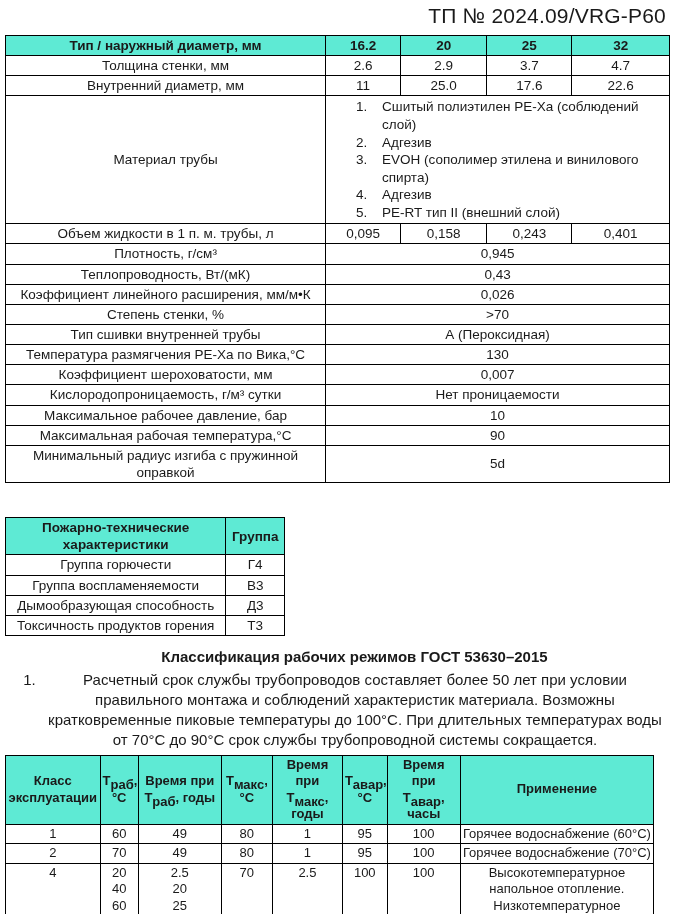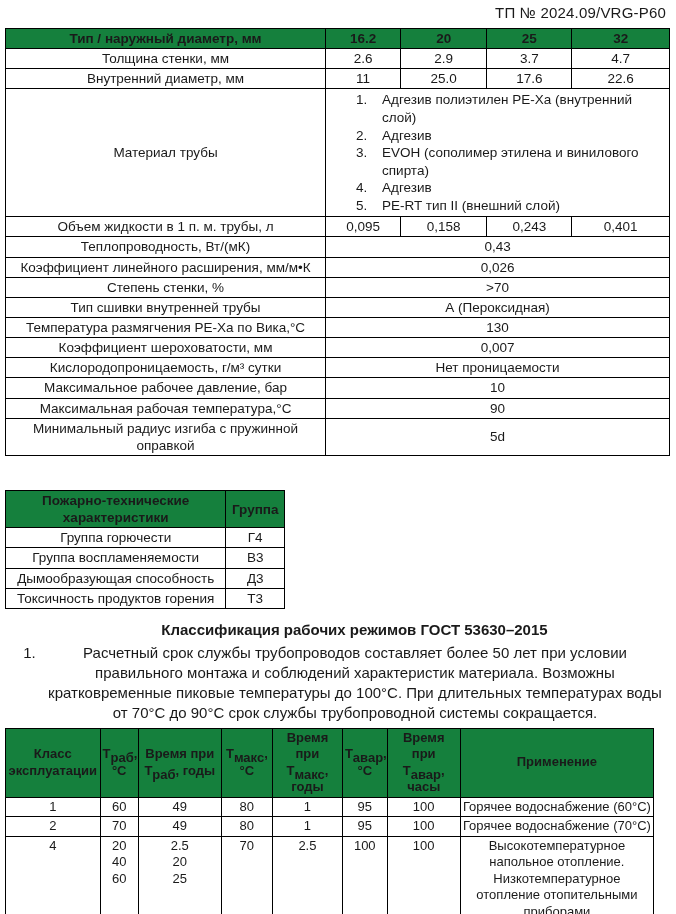--- a/index.html
+++ b/index.html
@@ -8,37 +8,37 @@
     width:676px; height:914px;
     font-family:"Liberation Sans", sans-serif;
     color:#1a1a1a;
     overflow:hidden;
     position:relative;
   }
   .page { width:676px; height:914px; padding:4px 6px 0 5px; }
 
   .doc-ref {
     text-align:right;
-    font-size:15px;
+    font-size:21px;
     padding-right:4px;
     margin-bottom:7px;
     letter-spacing:0.2px;
   }
 
   table { border-collapse:collapse; table-layout:fixed; }
   td, th {
     border:1px solid #000;
     font-size:13.5px;
     line-height:1.27;
     padding:1px 2px;
     text-align:center;
     vertical-align:middle;
     overflow:hidden;
   }
-  .hdr-bg { background:#15803d; font-weight:bold; }
+  .hdr-bg { background:#5eead4; font-weight:bold; }
 
   
   .t1 { width:665px; }
   .t1 col.c-label { width:48.2%; }
   .t1 col.c-d1 { width:11.3%; }
   .t1 col.c-d2 { width:13.0%; }
   .t1 col.c-d3 { width:12.8%; }
   .t1 col.c-d4 { width:14.7%; }
   .t1 .mat-cell { text-align:left; padding:2px 4px 2px 30px; vertical-align:middle; }
   .mat-item { display:flex; line-height:1.3; }
@@ -110,21 +110,21 @@
         <td>11</td>
         <td>25.0</td>
         <td>17.6</td>
         <td>22.6</td>
       </tr>
       <tr>
         <td>Материал трубы</td>
         <td colspan="4" class="mat-cell">
           <div class="mat-item">
             <span class="mat-num">1.</span>
-            <span>Адгезив полиэтилен PE-Xa (внутренний слой)</span>
+            <span>Сшитый полиэтилен PE-Xa (соблюдений слой)</span>
           </div>
           <div class="mat-item">
             <span class="mat-num">2.</span>
             <span>Адгезив</span>
           </div>
           <div class="mat-item">
             <span class="mat-num">3.</span>
             <span>EVOH (сополимер этилена и винилового спирта)</span>
           </div>
           <div class="mat-item">
@@ -136,20 +136,24 @@
             <span>PE-RT тип II (внешний слой)</span>
           </div>
         </td>
       </tr>
       <tr>
         <td>Объем жидкости в 1 п. м. трубы, л</td>
         <td>0,095</td>
         <td>0,158</td>
         <td>0,243</td>
         <td>0,401</td>
+      </tr>
+      <tr>
+        <td>Плотность, г/см³</td>
+        <td colspan="4">0,945</td>
       </tr>
       <tr>
         <td>Теплопроводность, Вт/(мК)</td>
         <td colspan="4">0,43</td>
       </tr>
       <tr>
         <td>Коэффициент линейного расширения, мм/м•К</td>
         <td colspan="4">0,026</td>
       </tr>
       <tr>

